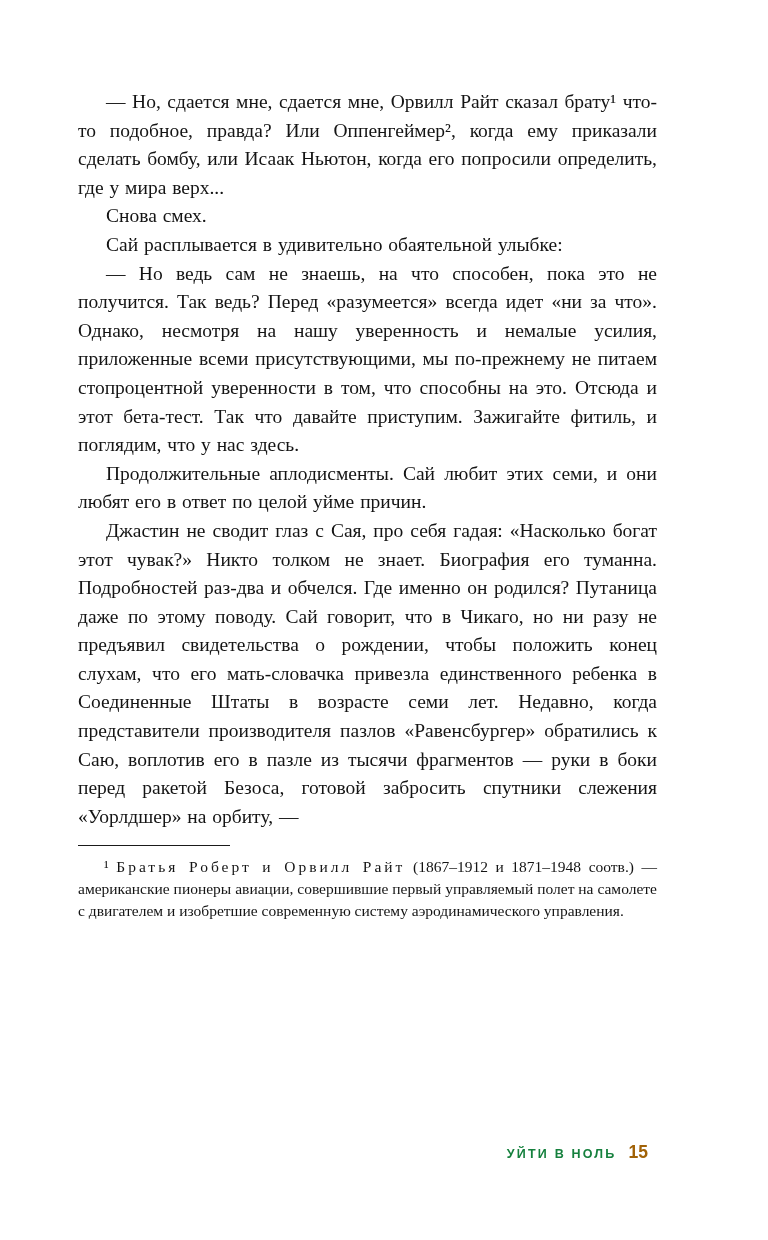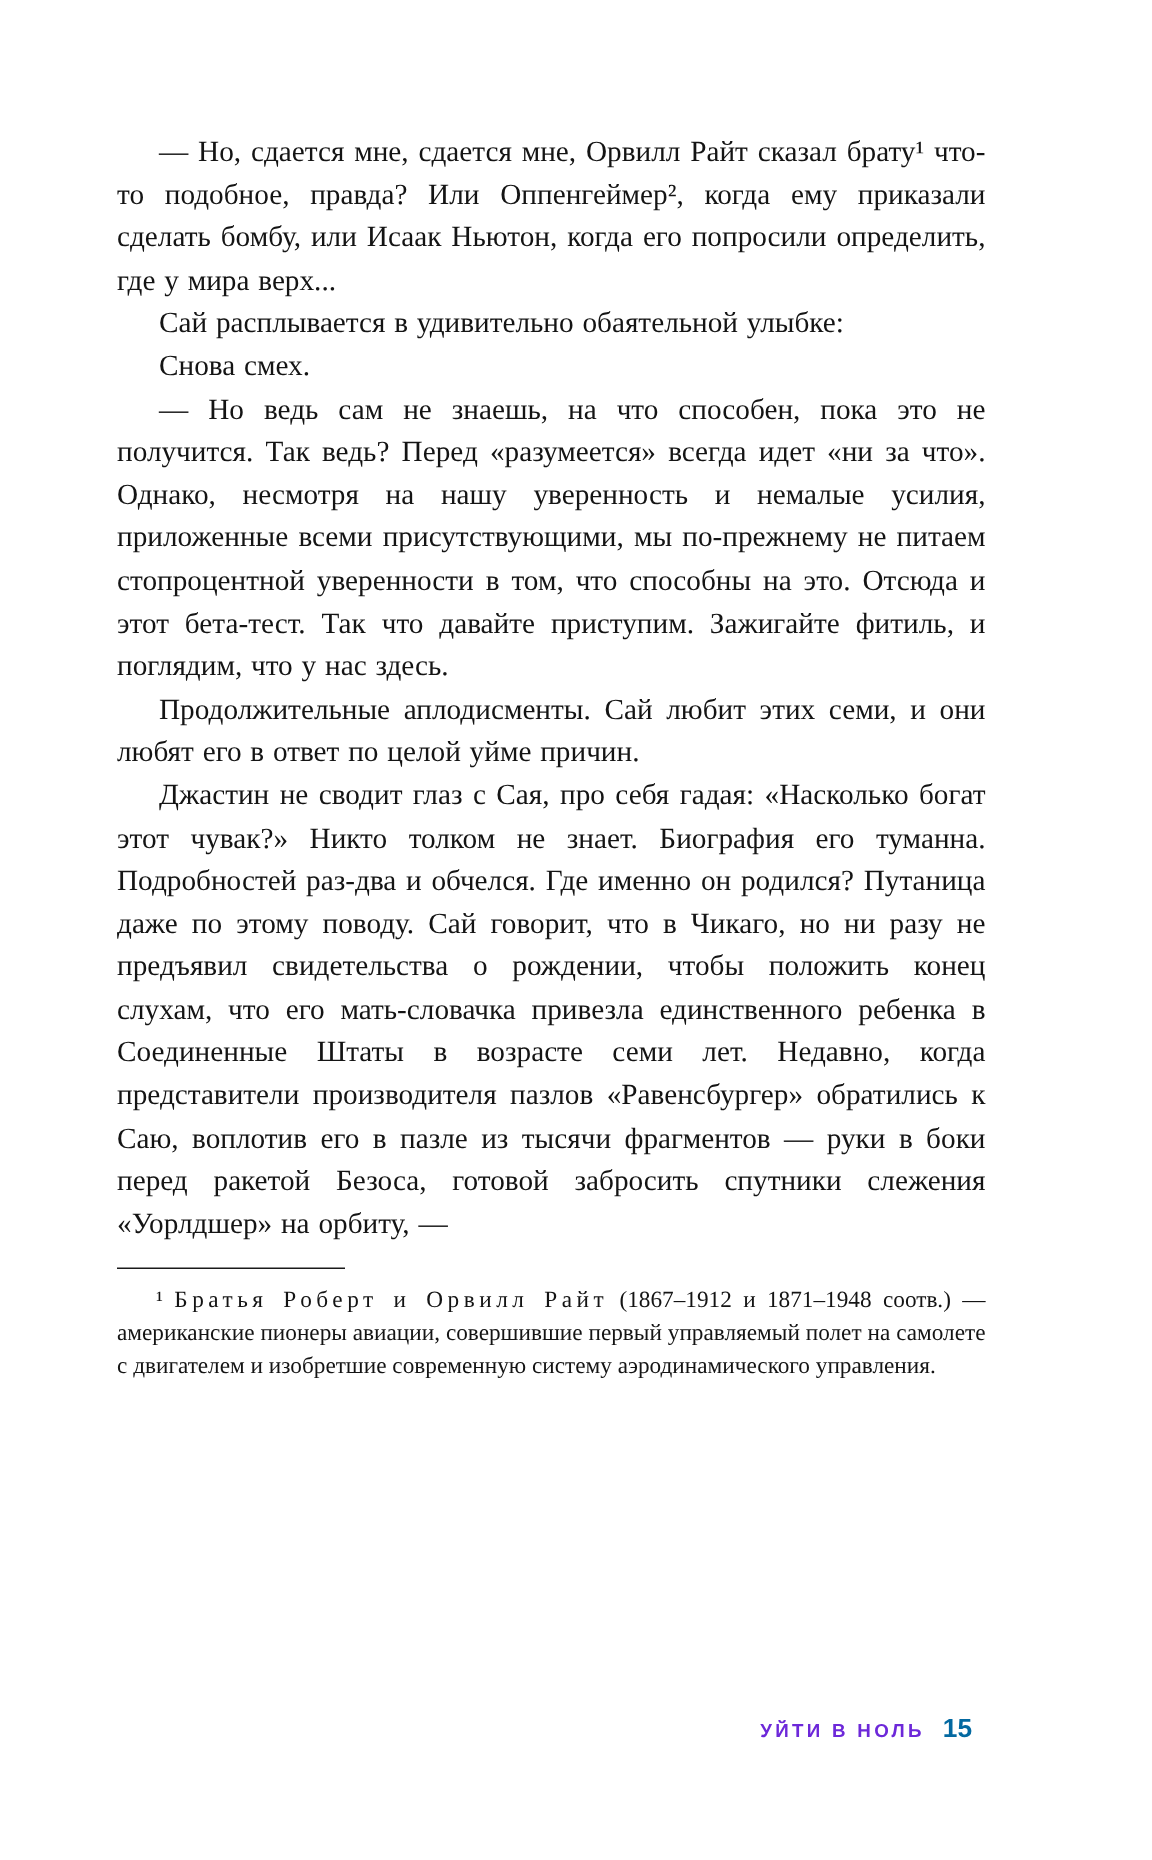--- a/index.html
+++ b/index.html
@@ -58,40 +58,40 @@
     right: 112px;
     top: 1103px;
     display: flex;
     align-items: baseline;
     font-family: "Liberation Sans", "DejaVu Sans", sans-serif;
   }
   .running-title {
     font-size: 12.5px;
     font-weight: 700;
     letter-spacing: 2.2px;
-    color: #6d28d9;
+    color: #15803d;
     margin-top: 44px;
   }
   .page-number {
     font-size: 17.5px;
     font-weight: 700;
     margin-left: 12px;
-    color: #0369a1;
+    color: #a16207;
   }
 </style>
 </head>
 <body>
 
 <div class="page">
   <div class="content">
 
     <div class="body-text">
       <p>— Но, сдается мне, сдается мне, Орвилл Райт сказал брату¹ что-то подобное, правда? Или Оппенгеймер², когда ему приказали сделать бомбу, или Исаак Ньютон, когда его попросили определить, где у мира верх...</p>
+      <p>Снова смех.</p>
       <p>Сай расплывается в удивительно обаятельной улыбке:</p>
-      <p>Снова смех.</p>
       <p>— Но ведь сам не знаешь, на что способен, пока это не получится. Так ведь? Перед «разумеется» всегда идет «ни за что». Однако, несмотря на нашу уверенность и немалые усилия, приложенные всеми присутствующими, мы по-прежнему не питаем стопроцентной уверенности в том, что способны на это. Отсюда и этот бета-тест. Так что давайте приступим. Зажигайте фитиль, и поглядим, что у нас здесь.</p>
       <p>Продолжительные аплодисменты. Сай любит этих семи, и они любят его в ответ по целой уйме причин.</p>
       <p>Джастин не сводит глаз с Сая, про себя гадая: «Насколько богат этот чувак?» Никто толком не знает. Биография его туманна. Подробностей раз-два и обчелся. Где именно он родился? Путаница даже по этому поводу. Сай говорит, что в Чикаго, но ни разу не предъявил свидетельства о рождении, чтобы положить конец слухам, что его мать-словачка привезла единственного ребенка в Соединенные Штаты в возрасте семи лет. Недавно, когда представители производителя пазлов «Равенсбургер» обратились к Саю, воплотив его в пазле из тысячи фрагментов — руки в боки перед ракетой Безоса, готовой забросить спутники слежения «Уорлдшер» на орбиту, —</p>
     </div>
 
     <div class="footnote-block">
       <div class="footnote-rule"></div>
 
       <p><span class="fn-marker">¹ </span><span class="fn-name">Братья Роберт и Орвилл Райт</span>
         <span>(1867–1912 и 1871–1948 соотв.) — американские пионеры авиации, совершившие первый управляемый полет на самолете с двигателем и изобретшие современную систему аэродинамического управления.</span></p>

